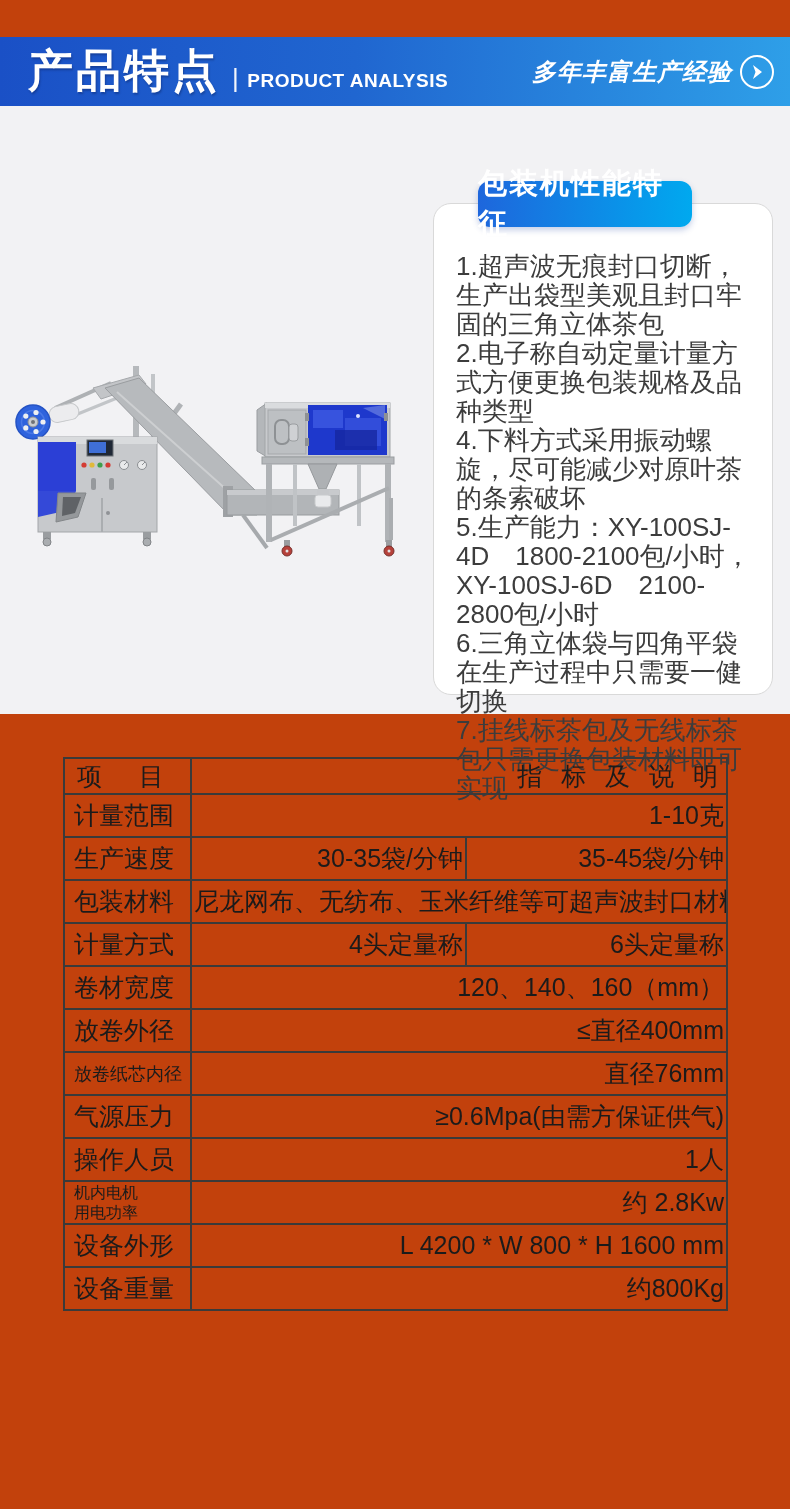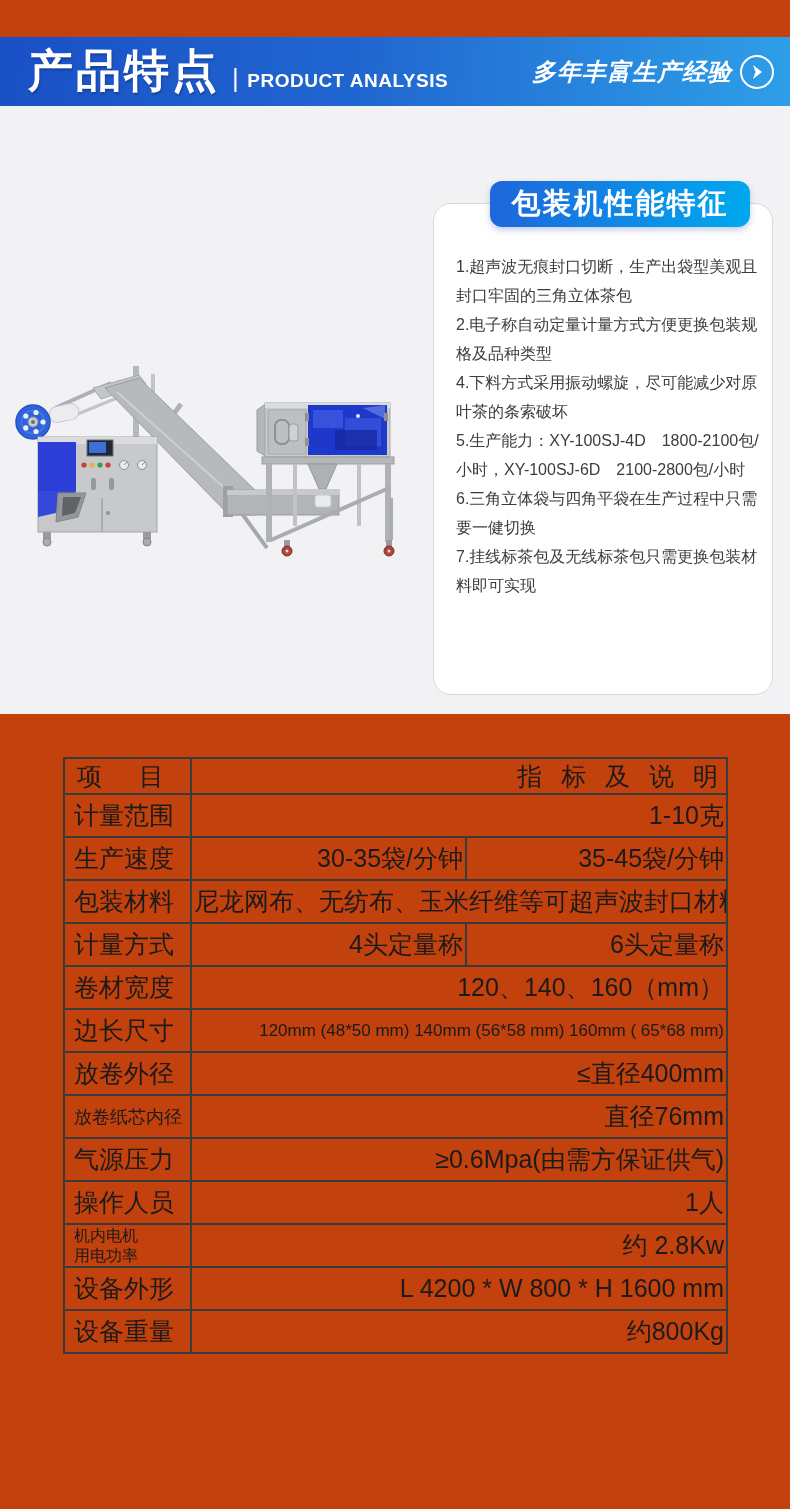--- a/index.html
+++ b/index.html
@@ -18,26 +18,26 @@
   .h-tag{margin-left:auto;font-style:italic;font-weight:bold;font-size:24px;letter-spacing:1px;white-space:nowrap;}
   .h-arrow{width:30px;height:30px;border:2.5px solid #fff;border-radius:50%;margin-left:8px;
            display:flex;align-items:center;justify-content:center;flex:0 0 auto;cursor:pointer;}
 
   
   .gray-section{position:absolute;top:106px;left:0;width:790px;height:608px;background:var(--section-bg);}
   .machine{position:absolute;left:5px;top:252px;}
   .feature-card{position:absolute;left:433px;top:97px;width:340px;height:492px;background:#fff;
                 border:1px solid #d9d9d9;border-radius:18px;box-sizing:border-box;}
   .feature-list{padding:48px 13px 0 22px;}
-  .feature-item{margin:0;font-size:16px;line-height:29px;color:#3c3c3c;}
-  .feature-pill{position:absolute;left:478px;top:75px;width:260px;height:46px;border-radius:12px;
+  .feature-item{margin:0;font-size:26px;line-height:29px;color:#3c3c3c;}
+  .feature-pill{position:absolute;left:478px;top:75px;width:214px;height:46px;border-radius:12px;
                 background:linear-gradient(92deg,var(--pill-l) 0%,var(--pill-r) 100%);
                 color:#fff;font-size:29px;font-weight:bold;letter-spacing:2px;
                 display:flex;align-items:center;justify-content:center;
-                box-shadow:0 3px 6px rgba(20,60,160,.25);margin-left:12px;}
+                box-shadow:0 3px 6px rgba(20,60,160,.25);}
 
   
   .spec{position:absolute;left:63px;top:757px;width:663px;border-collapse:collapse;table-layout:fixed;}
   .spec td{border:2px solid var(--tbl-border);text-align:right;padding:0 2px;height:41px;
            font-size:25px;overflow:hidden;white-space:nowrap;}
   .spec tr.hdr-row td{height:34px;padding-left:12px;}
   .spec td.label-col{text-align:left;padding-left:9px;}
   .spec td.spaced{letter-spacing:6px;}
   .spec td.small-label{font-size:18px;}
   .spec td.lines-label{font-size:16px;line-height:1.2;white-space:normal;}
@@ -195,24 +195,20 @@
         <tr>
           <td class="label-col">计量方式</td>
           <td class="val">4头定量称</td>
           <td class="val">6头定量称</td>
         </tr>
         <tr>
           <td class="label-col">卷材宽度</td>
           <td class="val" colspan="2">120、140、160（mm）</td>
         </tr>
         <tr>
-          <td class="label-col">边长尺寸</td>
-          <td class="val small-val" colspan="2">120mm (48*50 mm)  140mm (56*58 mm)  160mm ( 65*68 mm)</td>
-        </tr>
-        <tr>
           <td class="label-col">放卷外径</td>
           <td class="val" colspan="2">≤直径400mm</td>
         </tr>
         <tr>
           <td class="label-col small-label">放卷纸芯内径</td>
           <td class="val" colspan="2">直径76mm</td>
         </tr>
         <tr>
           <td class="label-col">气源压力</td>
           <td class="val" colspan="2">≥0.6Mpa(由需方保证供气)</td>

